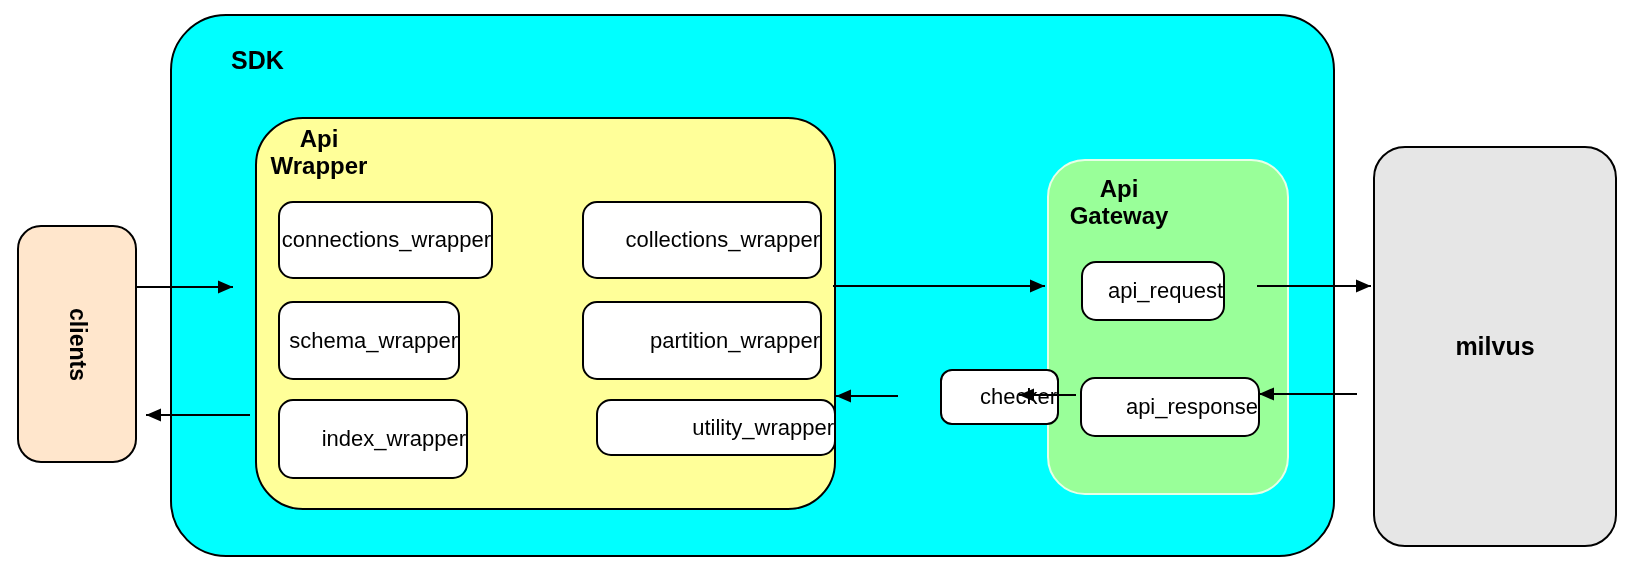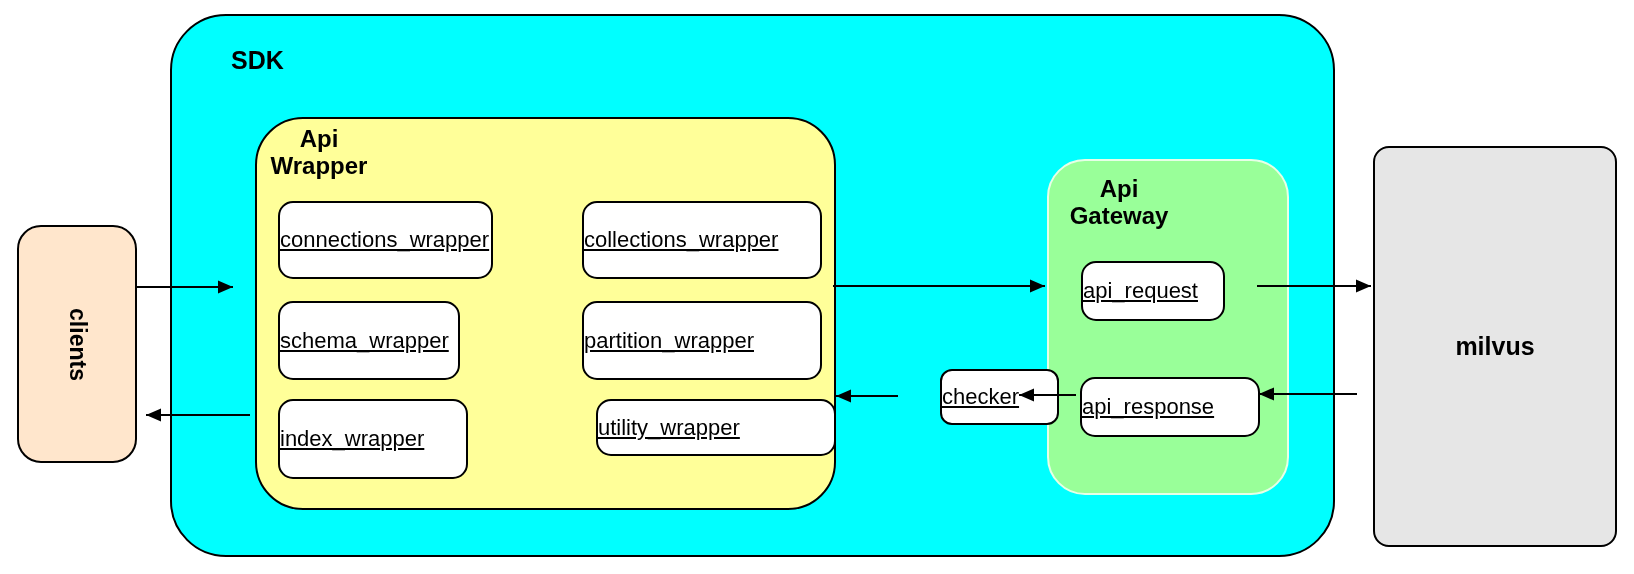--- a/index.html
+++ b/index.html
@@ -64,34 +64,33 @@
   }
   .clients .rot{
     transform:rotate(90deg);
     white-space:nowrap;
     font-size:23px;font-weight:bold;
   }
   .milvus{
     position:absolute;left:1373px;top:146px;width:244px;height:401px;
     background:var(--milvus-fill);
     border:2px solid var(--stroke);
-    border-radius:16px;
+    border-radius:32px;
     display:flex;align-items:center;justify-content:center;
     font-size:25px;font-weight:bold;
   }
   
   .node{
     position:absolute;
     background:var(--node-fill);
     border:2px solid var(--stroke);
     border-radius:15px;
-    display:flex;align-items:center;justify-content:flex-start;
+    display:flex;align-items:center;justify-content:flex-end;
     font-size:22px;
     white-space:nowrap;
-    text-decoration:underline;
   }
   .checker{border-radius:12px;margin-left:40px;}
   
   .arrows{
     position:absolute;left:0;top:0;width:1634px;height:574px;
     pointer-events:none;
   }
   .arrows line{stroke:var(--stroke);stroke-width:2;}
 </style>
 </head>

